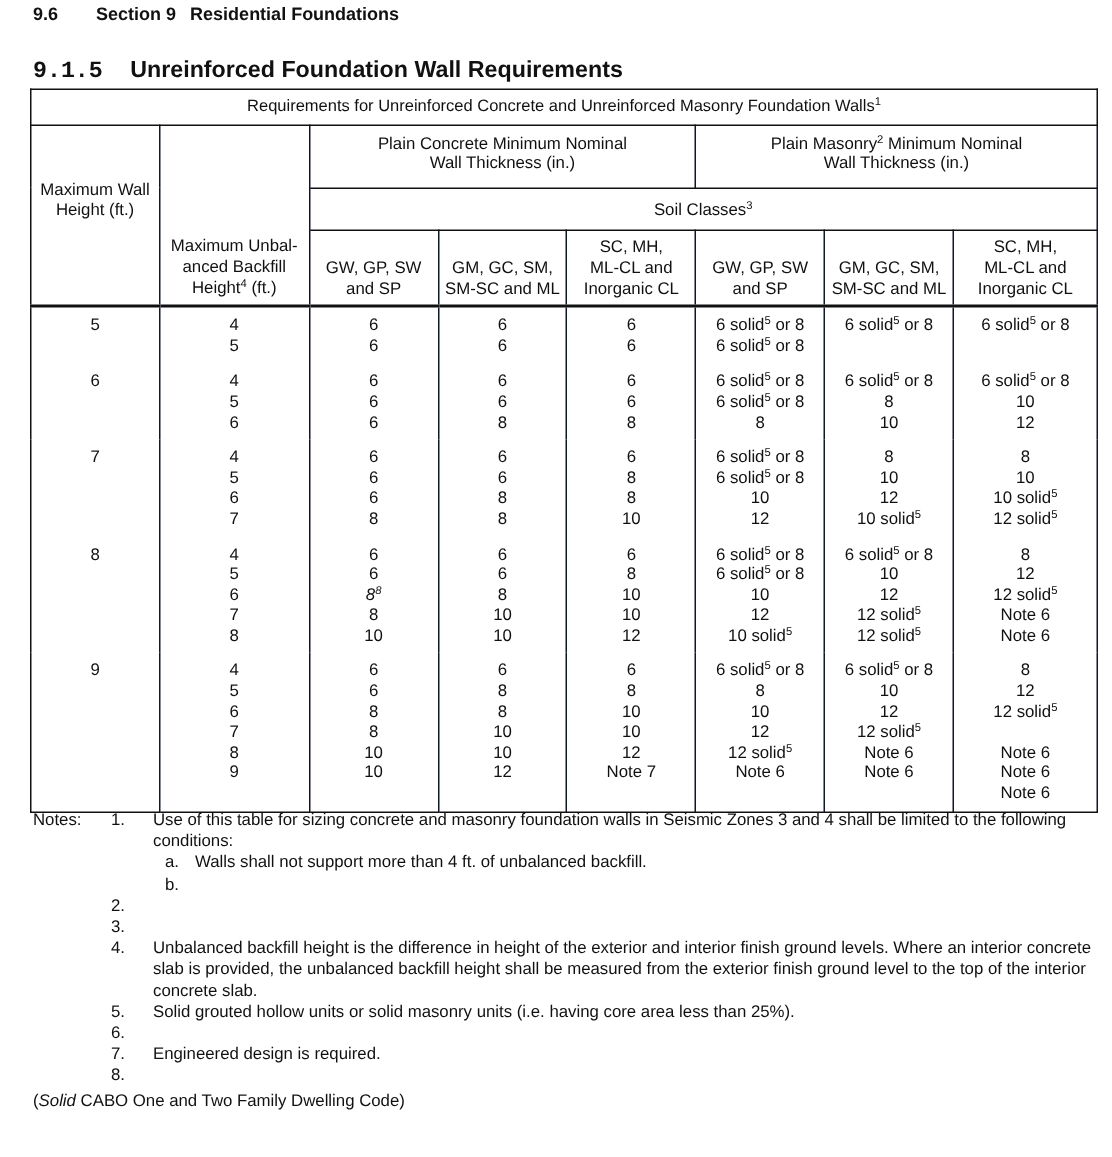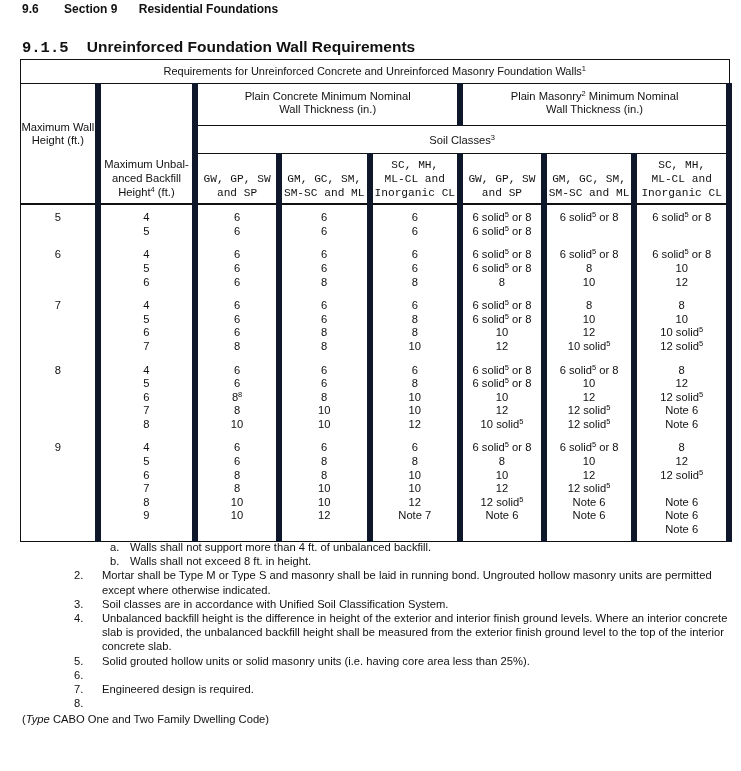--- a/index.html
+++ b/index.html
@@ -4,41 +4,41 @@
 <style>
   html, body { margin: 0; padding: 0; background: #ffffff; }
   body {
     width: 741px; height: 771px; position: relative; overflow: hidden;
     font-family: "Liberation Sans", "DejaVu Sans", sans-serif; color: #111;
   }
   .running-head {
     position: absolute; left: 22px; top: 2px; font-size: 12px; font-weight: bold;
   }
   .running-head .sec { margin-right: 22px; }
-  .running-head .chap { margin-right: 18px; }
+  .running-head .chap { margin-right: 6px; }
   .section-title {
     position: absolute; left: 22px; top: 38px; font-size: 15.5px; font-weight: bold;
   }
   .section-title .num { margin-right: 14px; font-family: Liberation Mono, monospace; }
 
   table.req {
     position: absolute; left: 20px; top: 59px; width: 712px;
     border-collapse: collapse; font-size: 11.2px; line-height: 13.6px;
   }
   table.req td { padding: 0; vertical-align: top; text-align: center; }
   .b-all { border: 1px solid #111; }
   .caption-cell { padding: 5px 0 4px 0 !important; font-size: 11px; }
   .thick-bottom { border-bottom: 2px solid #111 !important; }
   .bl { border-left: 1px solid #111; }
-  .br { border-right: 6px solid #0f172a; }
+  .br { border-right: 1px solid #0f172a; }
   .bt { border-top: 1px solid #111; }
   .bb { border-bottom: 1px solid #111; }
   .hdr-group { padding: 6px 4px 8px 4px !important; vertical-align: top; }
   .hdr-soil { padding: 8px 0 6px 0 !important; margin-left: 38px; }
-  .hdr-col { padding: 5px 2px 3px 2px !important; vertical-align: bottom !important; font-family: Liberation Mono, monospace; }
+  .hdr-col { padding: 5px 2px 3px 2px !important; vertical-align: bottom !important; }
   .hdr-left { vertical-align: middle !important; }
   .grp td { padding-top: 6px !important; padding-bottom: 4px !important; }
   .line { display: block; white-space: nowrap; }
   sup { font-size: 7.5px; line-height: 0; vertical-align: 4px; }
 
   .notes {
     position: absolute; left: 22px; top: 540px; width: 715px; font-size: 11.2px; line-height: 14.2px;
   }
   .note-row { display: flex; }
   .note-lead { width: 52px; flex: none; }
@@ -245,21 +245,21 @@
         <td class="br">
           <span class="line">4</span>
           <span class="line">5</span>
           <span class="line">6</span>
           <span class="line">7</span>
           <span class="line">8</span>
         </td>
         <td class="br">
           <span class="line" style="min-height: 13.6px;">6</span>
           <span class="line" style="min-height: 13.6px;">6</span>
-          <span class="line" style="min-height: 13.6px;">8<sup>8</sup></span>
+          <span class="line" style="min-height: 13.6px; font-style: italic;">8<sup>8</sup></span>
           <span class="line" style="min-height: 13.6px;">8</span>
           <span class="line" style="min-height: 13.6px;">10</span>
         </td>
         <td class="br">
           <span class="line" style="min-height: 13.6px;">6</span>
           <span class="line" style="min-height: 13.6px;">6</span>
           <span class="line" style="min-height: 13.6px;">8</span>
           <span class="line" style="min-height: 13.6px;">10</span>
           <span class="line" style="min-height: 13.6px;">10</span>
         </td>
@@ -349,37 +349,39 @@
           <span class="line" style="min-height: 13.6px;"></span>
           <span class="line" style="min-height: 13.6px;">Note 6</span>
           <span class="line" style="min-height: 13.6px;">Note 6</span>
           <span class="line" style="min-height: 13.6px;">Note 6</span>
         </td>
       </tr>
     </tbody>
 </table>
 
 <div class="notes" id="notes">
+    <div class="note-row">
+      <span class="note-lead">Notes:</span>
+      <span class="note-num">1.</span>
+      <span class="note-text">Use of this table for sizing concrete and masonry foundation walls in Seismic Zones 3 and 4 shall be limited to the following conditions:</span>
+    </div>
     <div class="subnote">
       <span class="sl">a.</span>
       <span>Walls shall not support more than 4 ft. of unbalanced backfill.</span>
     </div>
     <div class="subnote">
       <span class="sl">b.</span>
-      <span>Walls shall not exceed 8 ft. in height.</span>
     </div>
     <div class="note-row">
       <span class="note-lead"></span>
       <span class="note-num">2.</span>
-      <span class="note-text">Mortar shall be Type M or Type S and masonry shall be laid in running bond. Ungrouted hollow masonry units are permitted except where otherwise indicated.</span>
     </div>
     <div class="note-row">
       <span class="note-lead"></span>
       <span class="note-num">3.</span>
-      <span class="note-text">Soil classes are in accordance with Unified Soil Classification System.</span>
     </div>
     <div class="note-row">
       <span class="note-lead"></span>
       <span class="note-num">4.</span>
       <span class="note-text">Unbalanced backfill height is the difference in height of the exterior and interior finish ground levels. Where an interior concrete slab is provided, the unbalanced backfill height shall be measured from the exterior finish ground level to the top of the interior concrete slab.</span>
     </div>
     <div class="note-row">
       <span class="note-lead"></span>
       <span class="note-num">5.</span>
       <span class="note-text">Solid grouted hollow units or solid masonry units (i.e. having core area less than 25%).</span>
@@ -390,14 +392,14 @@
     </div>
     <div class="note-row">
       <span class="note-lead"></span>
       <span class="note-num">7.</span>
       <span class="note-text">Engineered design is required.</span>
     </div>
     <div class="note-row">
       <span class="note-lead"></span>
       <span class="note-num">8.</span>
     </div>
-    <div class="source"><span>(</span><i>Type</i><span> CABO One and Two Family Dwelling Code)</span></div>
+    <div class="source"><span>(</span><i>Solid</i><span> CABO One and Two Family Dwelling Code)</span></div>
   </div>
 
 </body></html>

